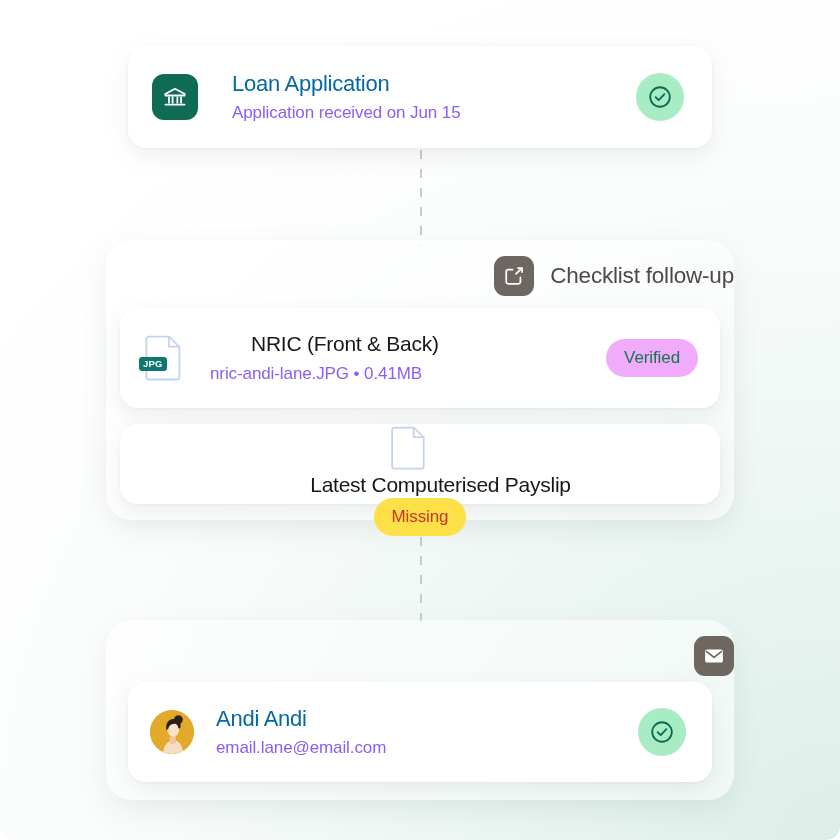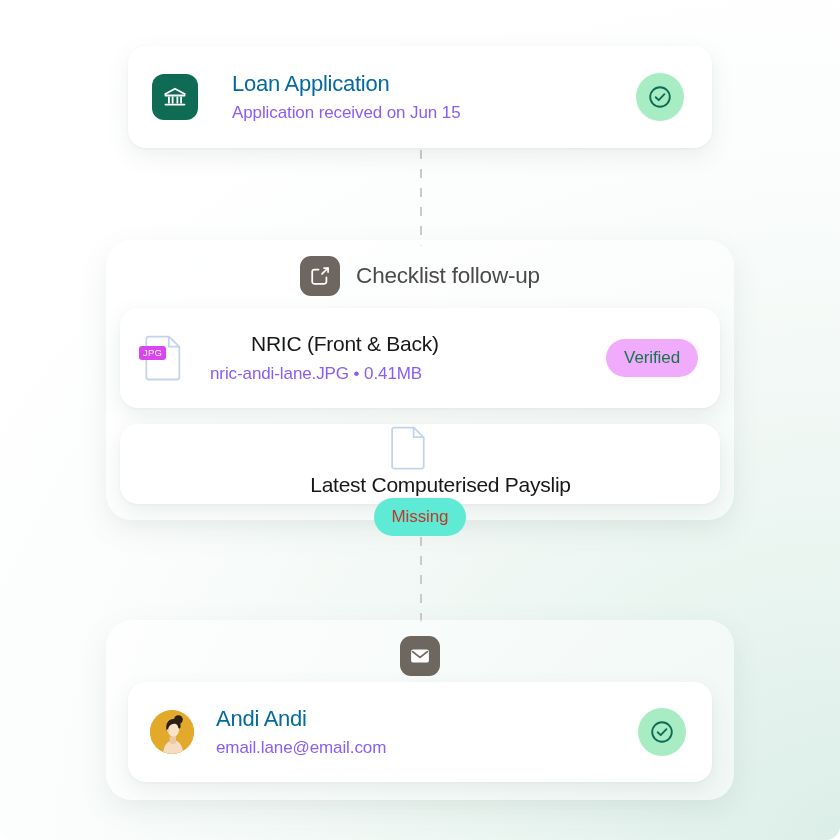--- a/index.html
+++ b/index.html
@@ -46,21 +46,21 @@
     border-radius: 26px;
     background: rgba(255, 255, 255, 0.52);
     box-shadow: 0 10px 28px rgba(93, 116, 108, 0.10);
   }
   .group-panel.checklist { left: 106px; top: 240px; width: 628px; height: 280px; }
   .group-panel.email     { left: 106px; top: 620px; width: 628px; height: 180px; }
 
   .group-header {
     display: flex;
     align-items: center;
-    justify-content: center;
+    justify-content: flex-end;
     gap: 16px;
     height: 60px;
     padding-top: 6px;
   }
   .group-icon {
     width: 40px;
     height: 40px;
     border-radius: 11px;
     background: #6e675f;
     display: flex;
@@ -150,43 +150,43 @@
   
   .file-icon {
     position: relative;
     width: 44px;
     height: 48px;
     margin-right: 24px;
   }
   .file-icon .tag {
     position: absolute;
     left: -3px;
-    bottom: 22px;
-    background: #d946ef;
+    bottom: 11px;
+    background: #0f766e;
     color: #ffffff;
     font-size: 9.5px;
-    font-weight: normal;
+    font-weight: bold;
     letter-spacing: 0.2px;
     padding: 2.5px 4px;
     border-radius: 3px;
     line-height: 1;
   }
   .file-icon.plain { margin-right: 22px; }
 
   
   .pill {
     flex: none;
     font-size: 17px;
     letter-spacing: -0.1px;
     padding: 9px 18px;
     border-radius: 999px;
     white-space: nowrap;
   }
   .pill.verified { background: #f0abfc; color: #13774a; }
-  .pill.missing  { background: #5eead4; color: #c0382b; }
+  .pill.missing  { background: #fde047; color: #c0382b; }
 
   
   .avatar {
     flex: none;
     width: 44px;
     height: 44px;
     border-radius: 50%;
     overflow: hidden;
     margin-right: 22px;
     background: #e3a92a;

